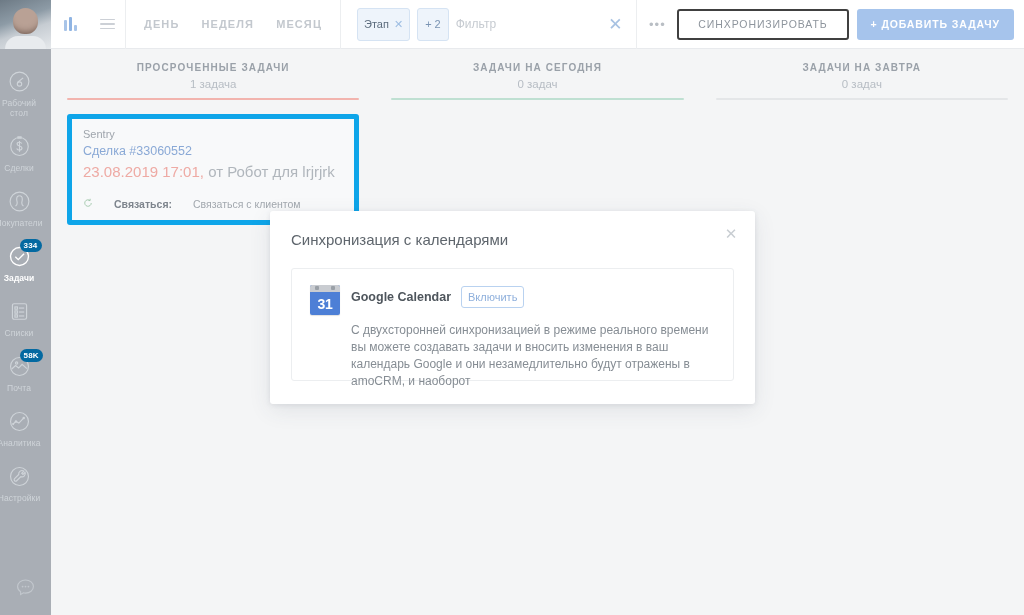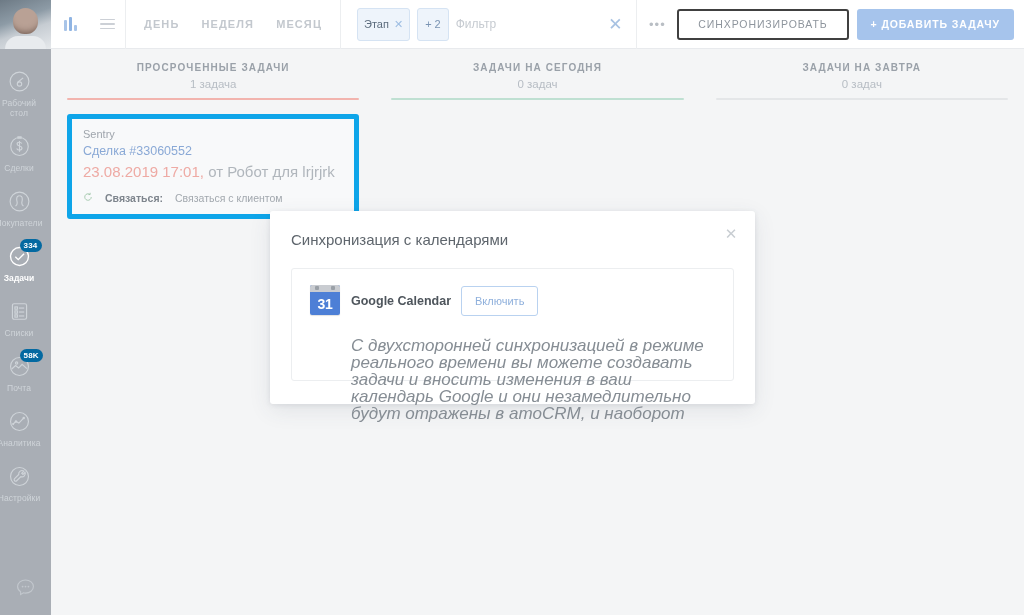--- a/index.html
+++ b/index.html
@@ -142,21 +142,21 @@
   .col-body { padding: 14px 16px 0; }
 
   .task-card {
     background: #f8f9fa; border: 5px solid #0ea5e9; border-radius: 3px;
     padding: 9px 11px 10px; cursor: pointer;
   }
   .tc-src { font-size: 11px; color: #9fa5ac; }
   .tc-link { font-size: 12.5px; color: #8aa9d6; margin-top: 4px; }
   .tc-meta { font-size: 15px; margin-top: 5px; color: #b0b6bc; }
   .tc-date { color: #eeaaa4; }
-  .tc-row { display: flex; gap: 12px; margin-top: 12px; font-size: 10.5px; }
+  .tc-row { display: flex; gap: 21px; margin-top: 18px; font-size: 10.5px; }
   .tc-rowlabel { font-weight: bold; color: #7e858d; }
   .tc-rowtext { color: #a2a8ae; }
 
   
   .modal {
     position: absolute; left: 270px; top: 211px;
     width: 485px; height: 193px;
     background: #ffffff; border-radius: 3px;
     box-shadow: 0 1px 5px rgba(60,70,85,.10), 0 6px 22px rgba(60,70,85,.10);
   }
@@ -188,28 +188,28 @@
   .gcal-icon .top::after  { right: 5px; }
   .gcal-icon .day {
     position:absolute; left:0; top:7px; width:100%; height:23px;
     display:flex; align-items:center; justify-content:center;
     color:#fff; font-size:14px; font-weight:bold; letter-spacing:-.3px;
   }
   .gc-right { flex: 1; padding-top: 1px; }
   .gc-titlerow { display: flex; align-items: center; gap: 10px; }
   .gc-name { font-size: 12.5px; font-weight: bold; color: #4e555c; }
   .gc-enable {
-    height: 30px; padding: 0 13px;
+    height: 22px; padding: 0 6px;
     border: 1px solid #b9d2f0; border-radius: 3px; background: #fff;
     font-size: 11px; color: #8fb0dc; cursor: pointer;
     display: flex; align-items: center;
   }
   .gc-desc {
-    margin-top: 21px; font-size: 17px; line-height: 17px;
-    color: #868d94; max-width: 400px; font-style: italic;
+    margin-top: 14px; font-size: 12px; line-height: 17px;
+    color: #868d94; max-width: 400px;
   }
 </style>
 </head>
 <body>
 
 <div id="app">
 
   <div class="sidebar">
     <div class="avatar"></div>
     <div class="nav">

